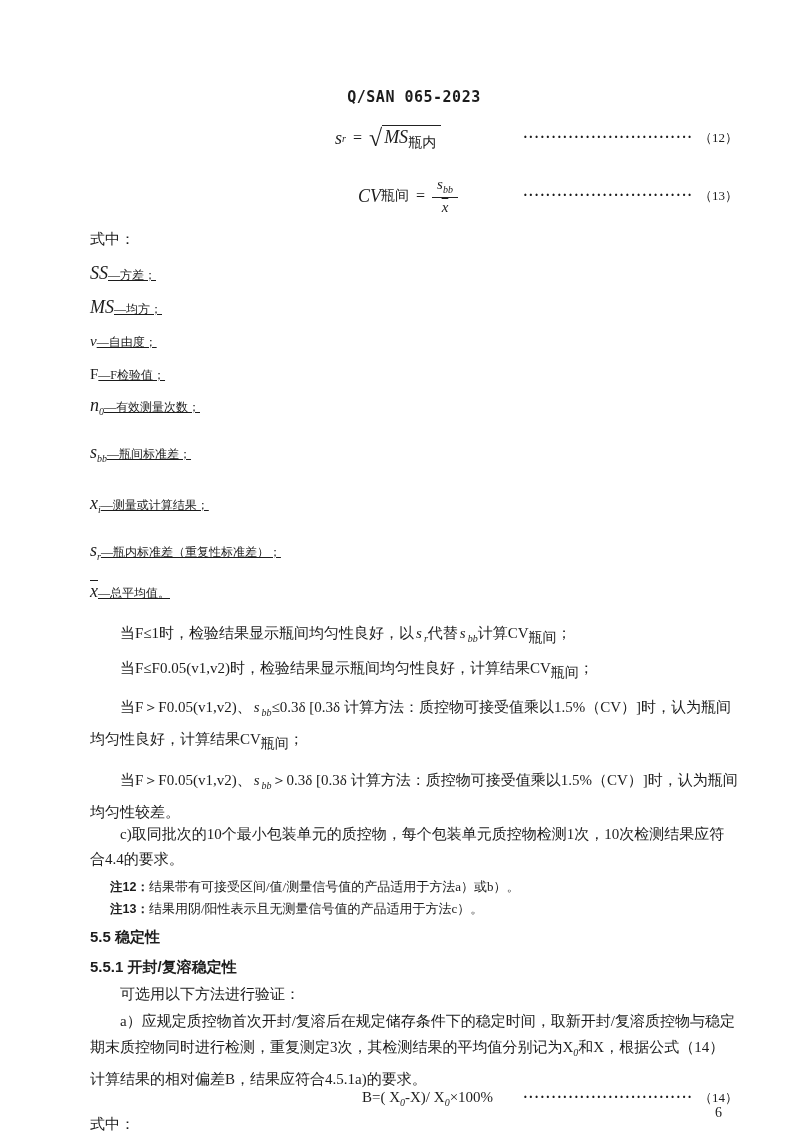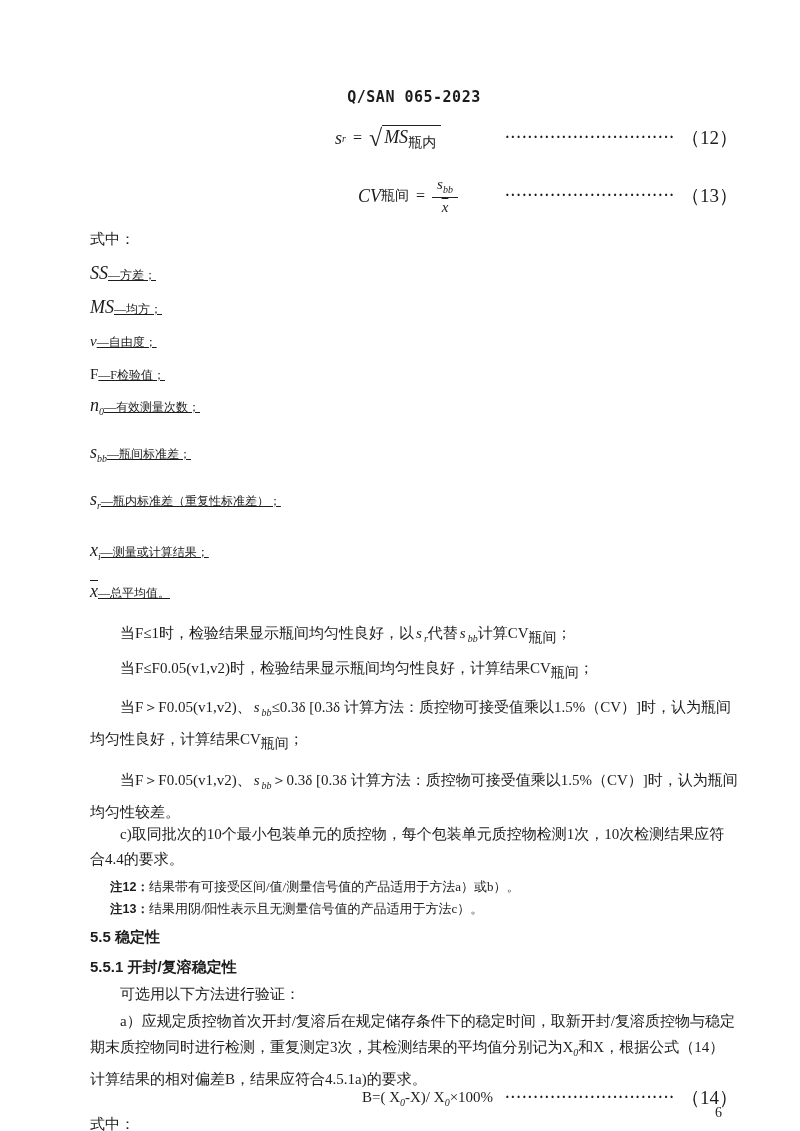--- a/index.html
+++ b/index.html
@@ -39,21 +39,21 @@
   .msub.cjk { font-style:normal; font-size:14px; }
   .meq { margin:0 7px; font-size:16px; }
   .radical { font-size:24px; line-height:1; font-style:normal; }
   .radicand { border-top:1.3px solid #222; padding:1px 5px 0 2px; display:inline-block; }
   .frac { display:inline-flex; flex-direction:column; align-items:center; line-height:1.15; }
   .fnumer { border-bottom:1.2px solid #222; padding:0 5px 1px; }
   .fdenom { padding-top:1px; }
   .overbar { text-decoration:overline; }
   .leader-group { margin-left:auto; display:flex; align-items:center; }
   .leader { font-weight:bold; letter-spacing:1px; font-size:14px; }
-  .fnum { margin-left:6px; font-size:19px; }
+  .fnum { margin-left:6px; font-size:13px; }
   
   .where { margin:8px 0 0; height:22px; }
   .def-row { line-height:26px; }
   .dsym.plain { font-style:normal; }
   .ddesc { font-size:12px;text-decoration:underline; }
   .mt8{margin-top:8px;} .mt6{margin-top:6px;} .mt4{margin-top:4px;} .mt14{margin-top:14px;} .mt18{margin-top:18px;}
   
   p { margin:0; }
   .body { line-height:27px; }
   .ind { text-indent:30px; }
@@ -120,22 +120,22 @@
   </div>
 
   <p class="where">式中：</p>
 
   <div class="def-row mt8"><span class="dsym mvar lg">SS</span><span class="ddesc">—方差；</span></div>
   <div class="def-row mt6"><span class="dsym mvar lg">MS</span><span class="ddesc">—均方；</span></div>
   <div class="def-row mt6"><span class="dsym mvar">ν</span><span class="ddesc">—自由度；</span></div>
   <div class="def-row mt6"><span class="dsym plain">F</span><span class="ddesc">—F检验值；</span></div>
   <div class="def-row mt4"><span class="dsym mvar lg">n</span><sub class="msub">0</sub><span class="ddesc">—有效测量次数；</span></div>
   <div class="def-row mt14"><span class="dsym mvar lg">s</span><sub class="msub">bb</sub><span class="ddesc">—瓶间标准差；</span></div>
+  <div class="def-row mt18"><span class="dsym mvar lg">x</span><sub class="msub">i</sub><span class="ddesc">—测量或计算结果；</span></div>
   <div class="def-row mt14"><span class="dsym mvar lg">s</span><sub class="msub">r</sub><span class="ddesc">—瓶内标准差（重复性标准差）；</span></div>
-  <div class="def-row mt18"><span class="dsym mvar lg">x</span><sub class="msub">i</sub><span class="ddesc">—测量或计算结果；</span></div>
   <div class="def-row mt8"><span class="dsym mvar lg overbar">x</span><span class="ddesc">—总平均值。</span></div>
 
   <p class="body ind p-f1"><span>当F≤1时，检验结果显示瓶间均匀性良好，以</span><span class="mvar sm">s</span><sub class="msub">r</sub><span>代替</span><span class="mvar sm">s</span><sub class="msub">bb</sub><span>计算CV</span><sub class="msub cjk">瓶间</sub><span>；</span></p>
 
   <p class="body ind p-f2"><span>当F≤F0.05(v1,v2)时，检验结果显示瓶间均匀性良好，计算结果CV</span><sub class="msub cjk">瓶间</sub><span>；</span></p>
 
   <p class="body ind p-f3"><span>当F＞F0.05(v1,v2)、</span><span class="mvar sm">s</span><sub class="msub">bb</sub><span>≤0.3δ [0.3δ 计算方法：质控物可接受值乘以1.5%（CV）]时，认为瓶间均匀性良好，计算结果CV</span><sub class="msub cjk">瓶间</sub><span>；</span></p>
 
   <p class="body ind p-f4"><span>当F＞F0.05(v1,v2)、</span><span class="mvar sm">s</span><sub class="msub">bb</sub><span>＞0.3δ [0.3δ 计算方法：质控物可接受值乘以1.5%（CV）]时，认为瓶间均匀性较差。</span></p>
 

